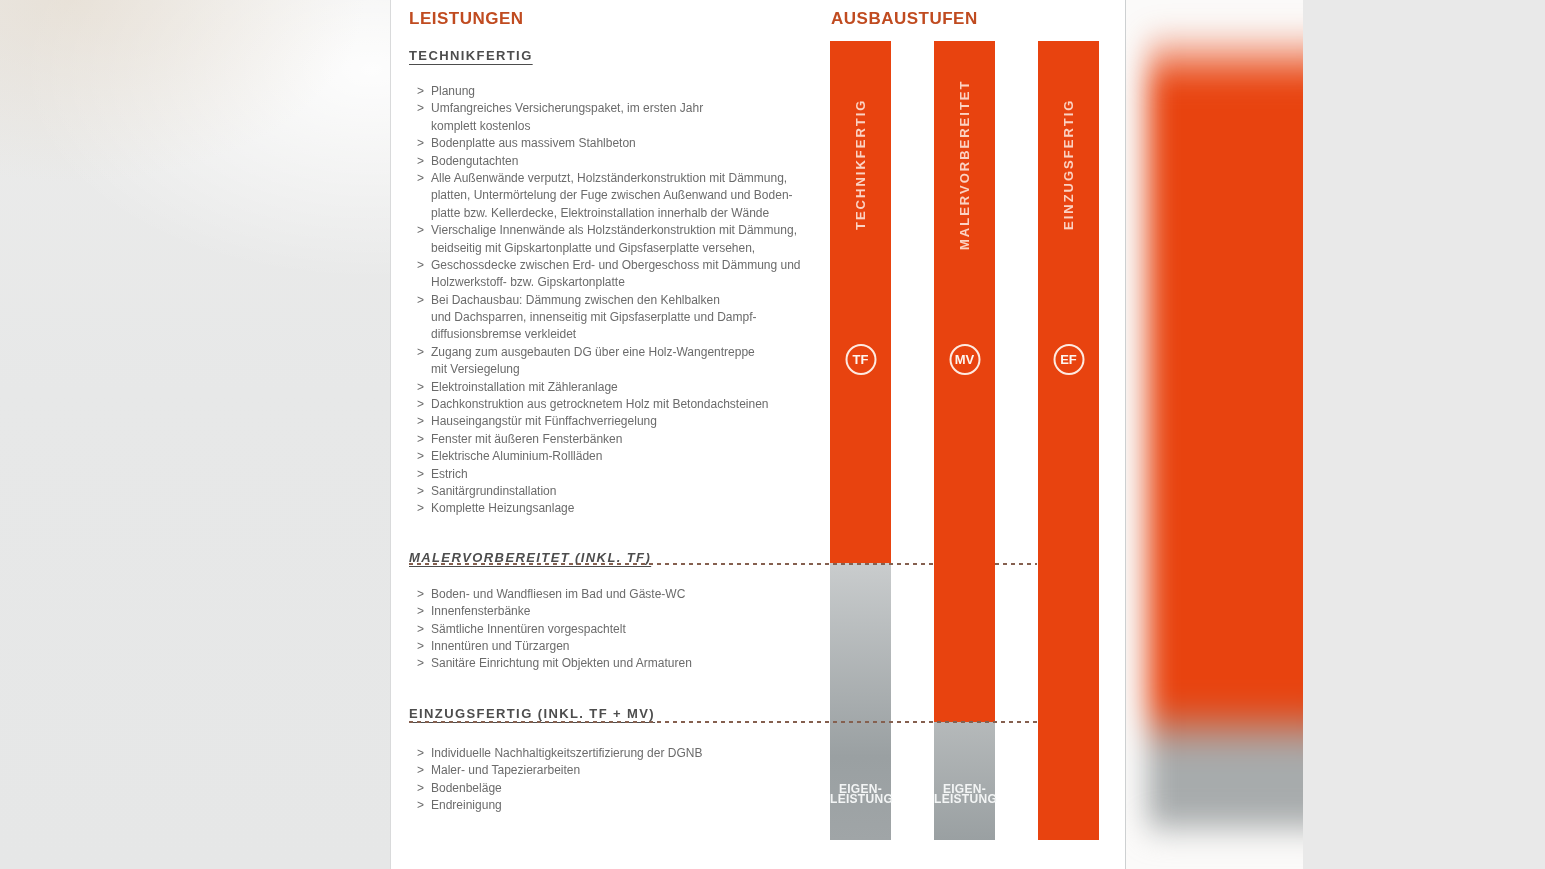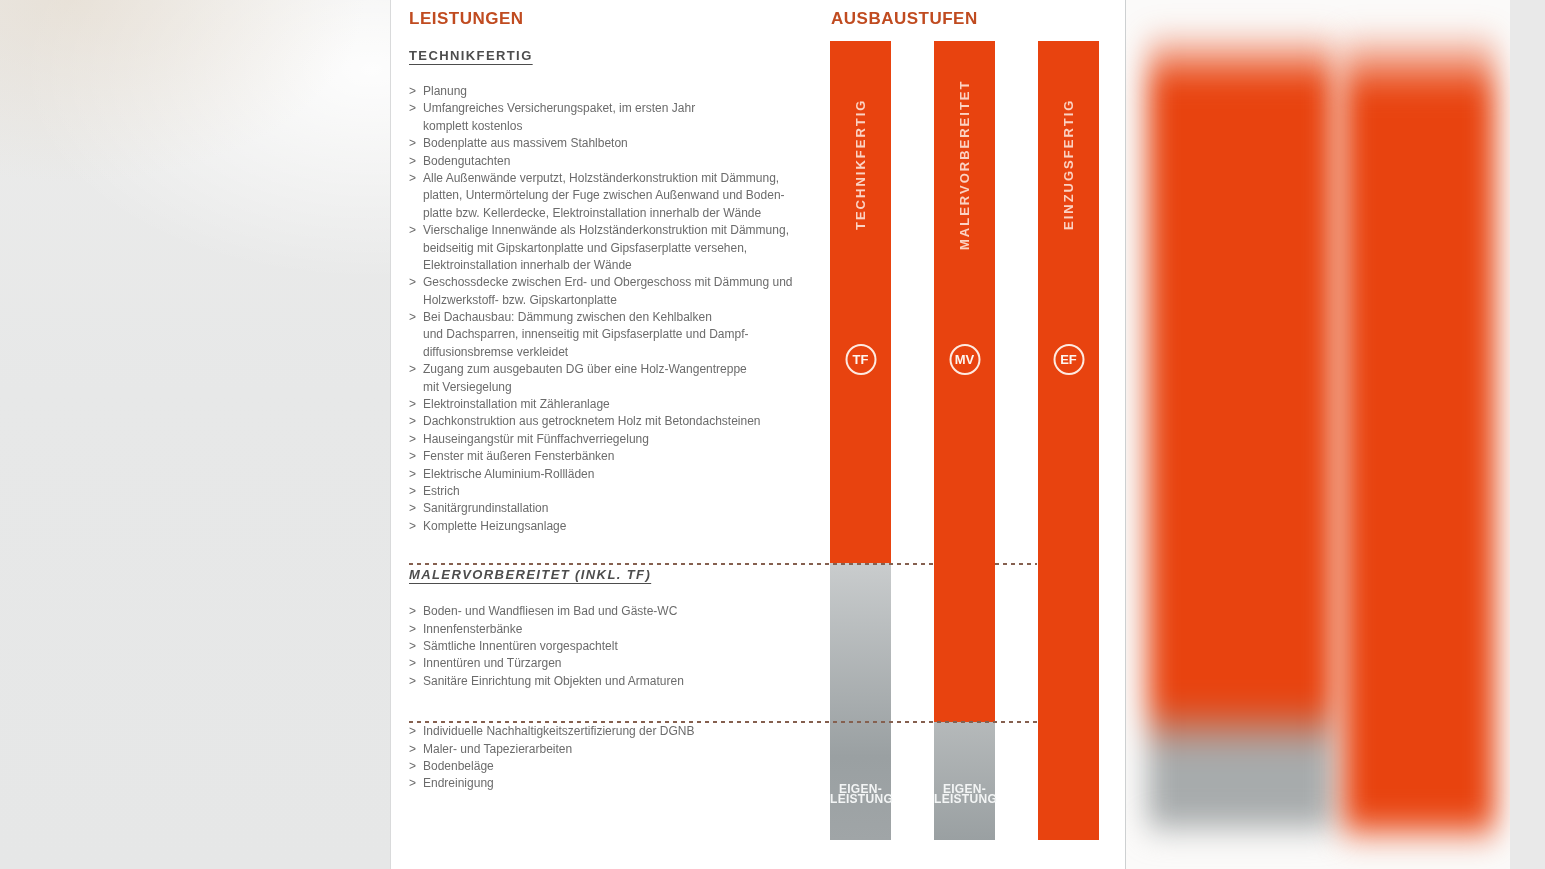--- a/index.html
+++ b/index.html
@@ -1,16 +1,16 @@
 <!DOCTYPE html>
 <html><head>
 <meta charset="utf-8">
 <style>
   html,body{margin:0;padding:0;background:#e9e9e9;}
-  .canvas{position:relative;width:1510px;height:869px;overflow:hidden;
+  .canvas{position:relative;width:1303px;height:869px;overflow:hidden;
           font-family:"Liberation Sans",sans-serif;background:#14b8a6;}
 
   
   .blur-left{position:absolute;left:0;top:0;width:391px;height:869px;
     background:
       radial-gradient(420px 260px at 18% 0%, rgba(228,216,200,0.55), rgba(228,216,200,0) 70%),
       radial-gradient(500px 300px at 95% 8%, rgba(255,255,255,0.9), rgba(255,255,255,0) 70%),
       linear-gradient(180deg,#ececeb 0%,#e7e8e8 45%,#e6e7e7 100%);
   }
   .blur-right{position:absolute;left:1125px;top:0;width:420px;height:869px;
@@ -34,21 +34,21 @@
 
   
   .left-col{position:absolute;left:18px;top:48px;width:430px;color:#6b6b6b;}
   .sec-heading{margin:0 0 20px 0;font-size:13px;font-weight:bold;letter-spacing:1.4px;
       color:#4d4d4d;text-decoration:underline;text-underline-offset:4px;
       text-decoration-thickness:1px;white-space:nowrap;}
   .sec-2{margin-top:32px;}
   .sec-2 .sec-heading{margin-bottom:21px;font-style:italic;}
   .sec-3{margin-top:33px;}
   .sec-3 .sec-heading{margin-bottom:24px;}
-  .sec-list{margin:0;padding:0;list-style:none;}
+  .sec-list{margin:8px;padding:0;list-style:none;}
   .row{height:17.4px;line-height:17.4px;font-size:12px;white-space:nowrap;}
   .marker{display:inline-block;width:14px;}
 
   
   .dash{position:absolute;height:2px;z-index:5;
         background:repeating-linear-gradient(90deg,#85604f 0 4px,rgba(0,0,0,0) 4px 8px);}
   .dash-1a{left:18px;top:563px;width:525px;}
   .dash-1b{left:604px;top:563px;width:42px;}
   .dash-2{left:18px;top:721px;width:628px;}
 
@@ -106,21 +106,20 @@
               <div class="row"><span class="marker">&gt;</span><span>Bodengutachten</span></div>
             </li>
             <li class="item">
               <div class="row"><span class="marker">&gt;</span><span>Alle Außenwände verputzt, Holzständerkonstruktion mit Dämmung,</span></div>
               <div class="row"><span class="marker"></span><span>platten, Untermörtelung der Fuge zwischen Außenwand und Boden-</span></div>
               <div class="row"><span class="marker"></span><span>platte bzw. Kellerdecke, Elektroinstallation innerhalb der Wände</span></div>
             </li>
             <li class="item">
               <div class="row"><span class="marker">&gt;</span><span>Vierschalige Innenwände als Holzständerkonstruktion mit Dämmung,</span></div>
               <div class="row"><span class="marker"></span><span>beidseitig mit Gipskartonplatte und Gipsfaserplatte versehen,</span></div>
-              <div class="row"><span class="marker"></span><span>Elektroinstallation innerhalb der Wände</span></div>
             </li>
             <li class="item">
               <div class="row"><span class="marker">&gt;</span><span>Geschossdecke zwischen Erd- und Obergeschoss mit Dämmung und</span></div>
               <div class="row"><span class="marker"></span><span>Holzwerkstoff- bzw. Gipskartonplatte</span></div>
             </li>
             <li class="item">
               <div class="row"><span class="marker">&gt;</span><span>Bei Dachausbau: Dämmung zwischen den Kehlbalken</span></div>
               <div class="row"><span class="marker"></span><span>und Dachsparren, innenseitig mit Gipsfaserplatte und Dampf-</span></div>
               <div class="row"><span class="marker"></span><span>diffusionsbremse verkleidet</span></div>
             </li>
@@ -170,20 +169,21 @@
             <li class="item">
               <div class="row"><span class="marker">&gt;</span><span>Innentüren und Türzargen</span></div>
             </li>
             <li class="item">
               <div class="row"><span class="marker">&gt;</span><span>Sanitäre Einrichtung mit Objekten und Armaturen</span></div>
             </li>
           </ul>
   </section>
 
   <section class="sec sec-3">
+    <h3 class="sec-heading">EINZUGSFERTIG (INKL. TF + MV)</h3>
     <ul class="sec-list">
             <li class="item">
               <div class="row"><span class="marker">&gt;</span><span>Individuelle Nachhaltigkeitszertifizierung der DGNB</span></div>
             </li>
             <li class="item">
               <div class="row"><span class="marker">&gt;</span><span>Maler- und Tapezierarbeiten</span></div>
             </li>
             <li class="item">
               <div class="row"><span class="marker">&gt;</span><span>Bodenbeläge</span></div>
             </li>

